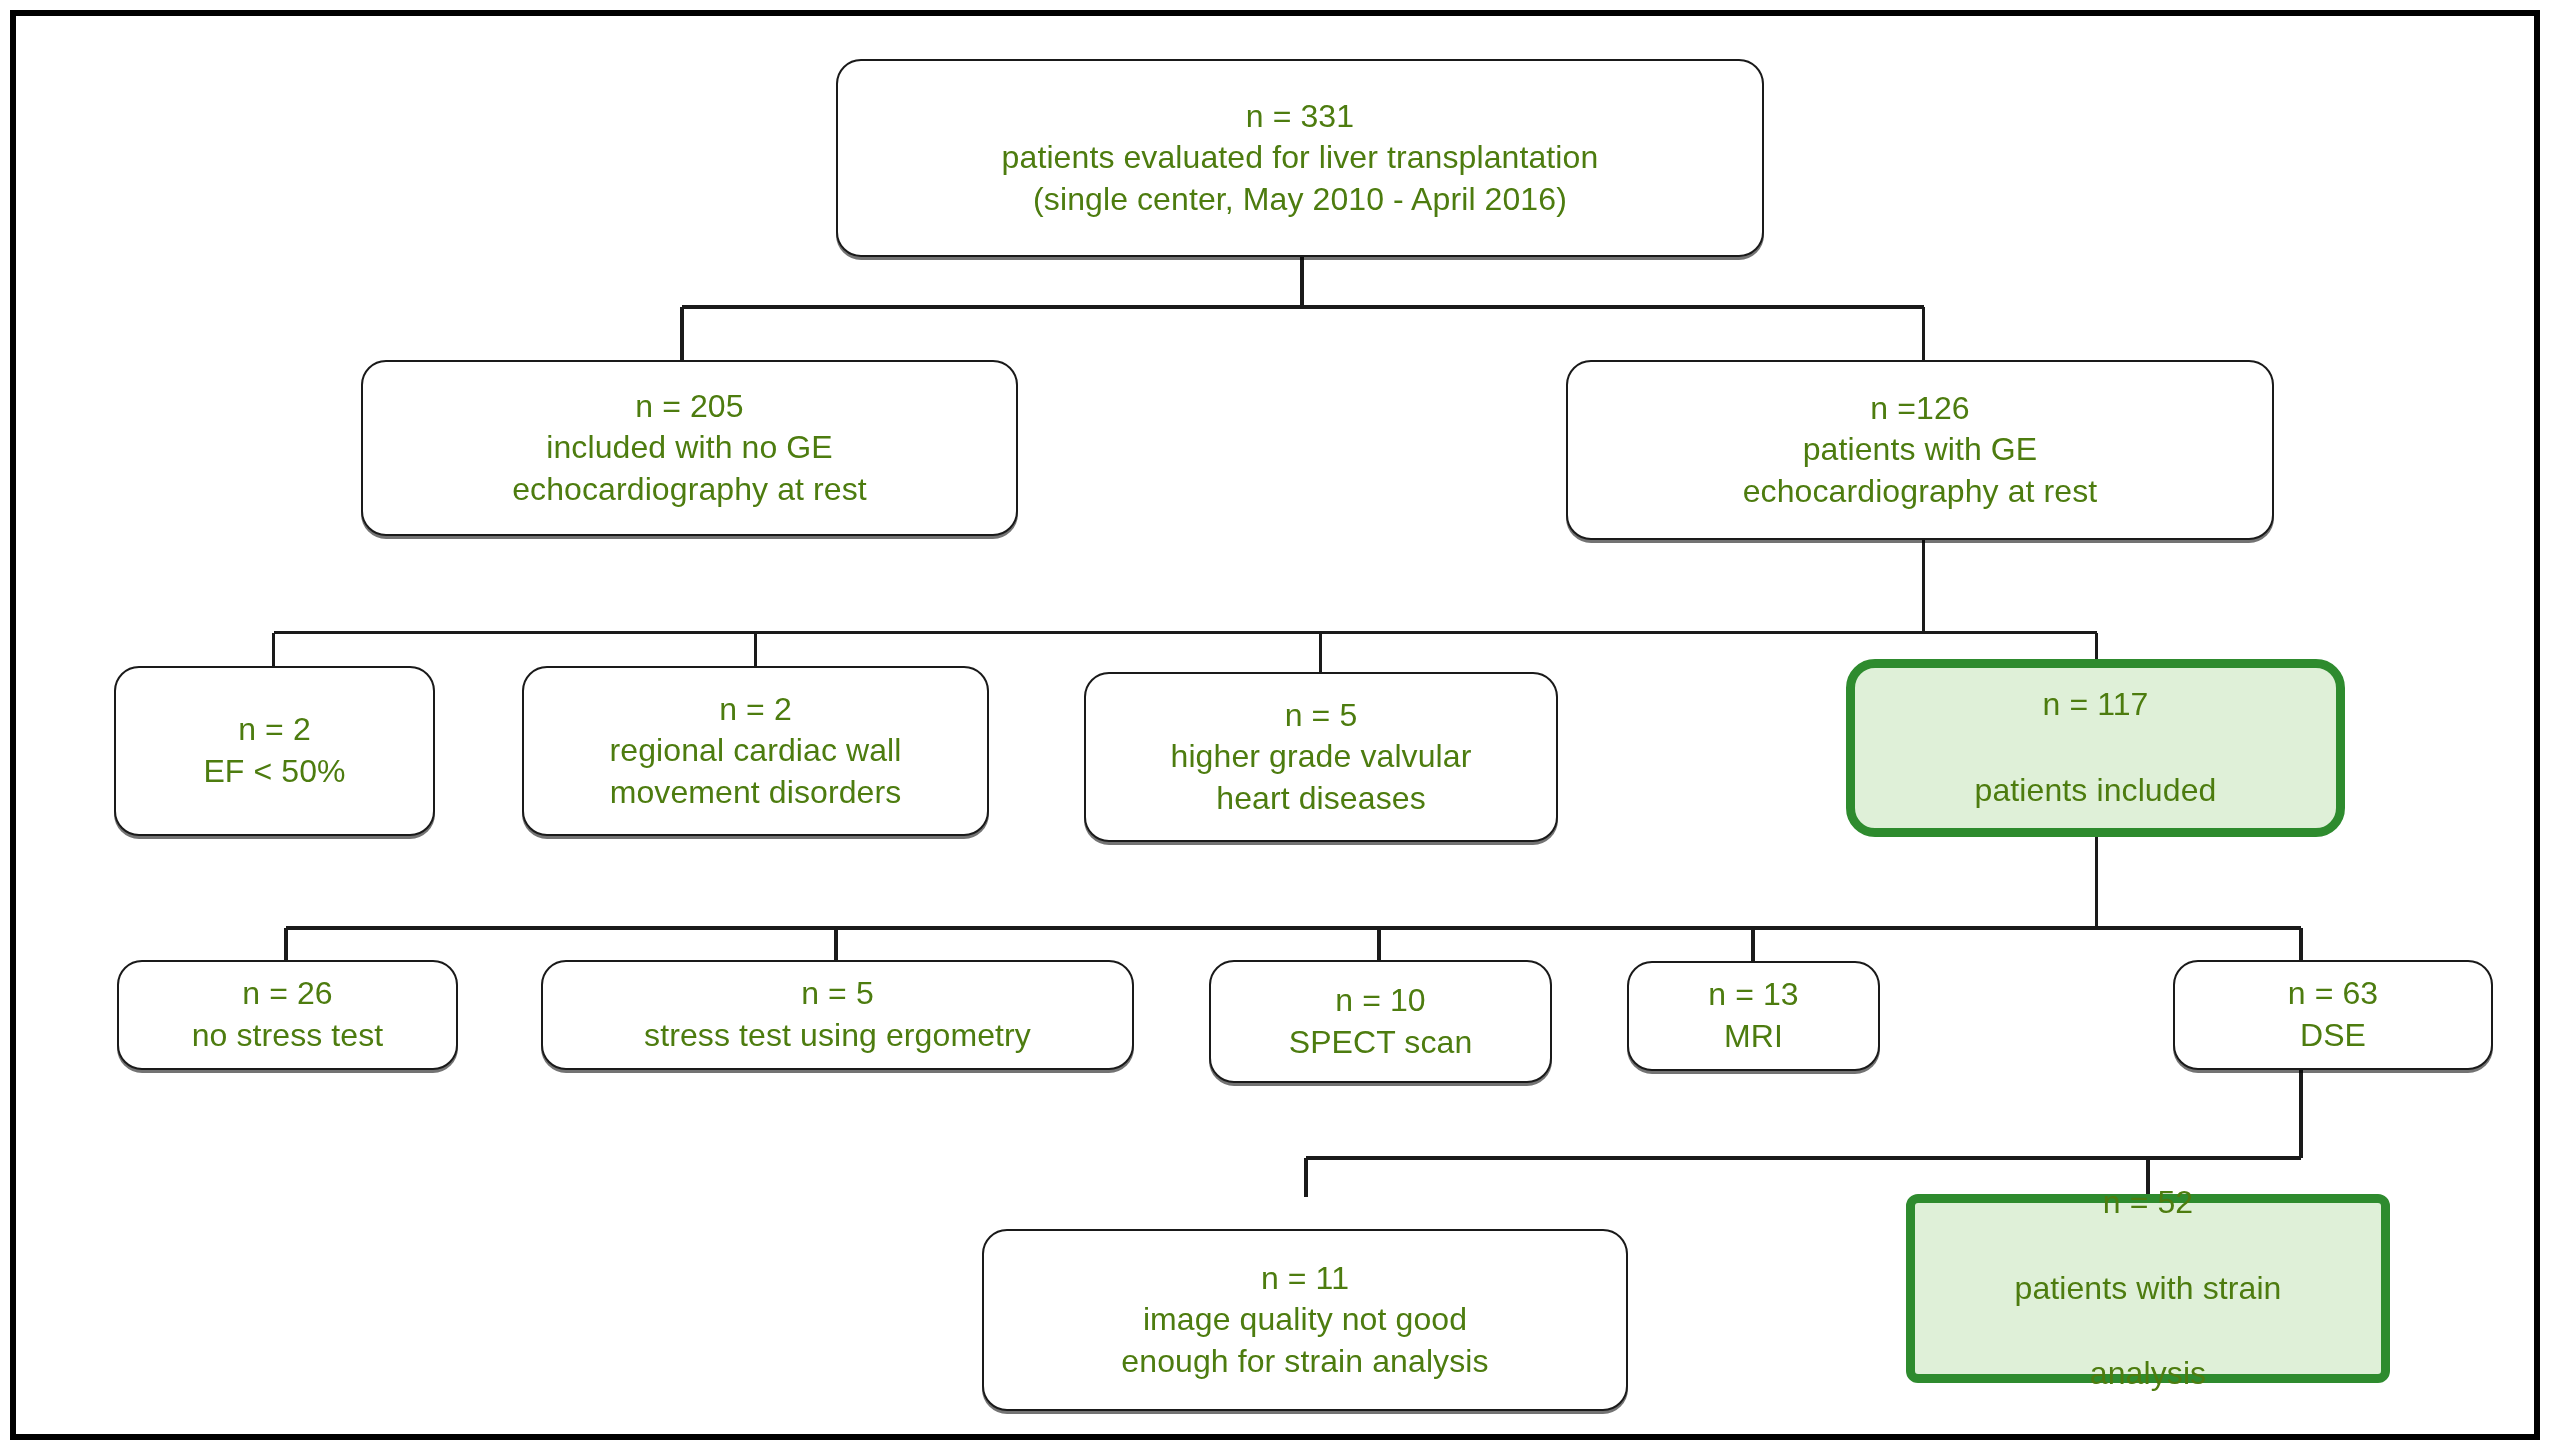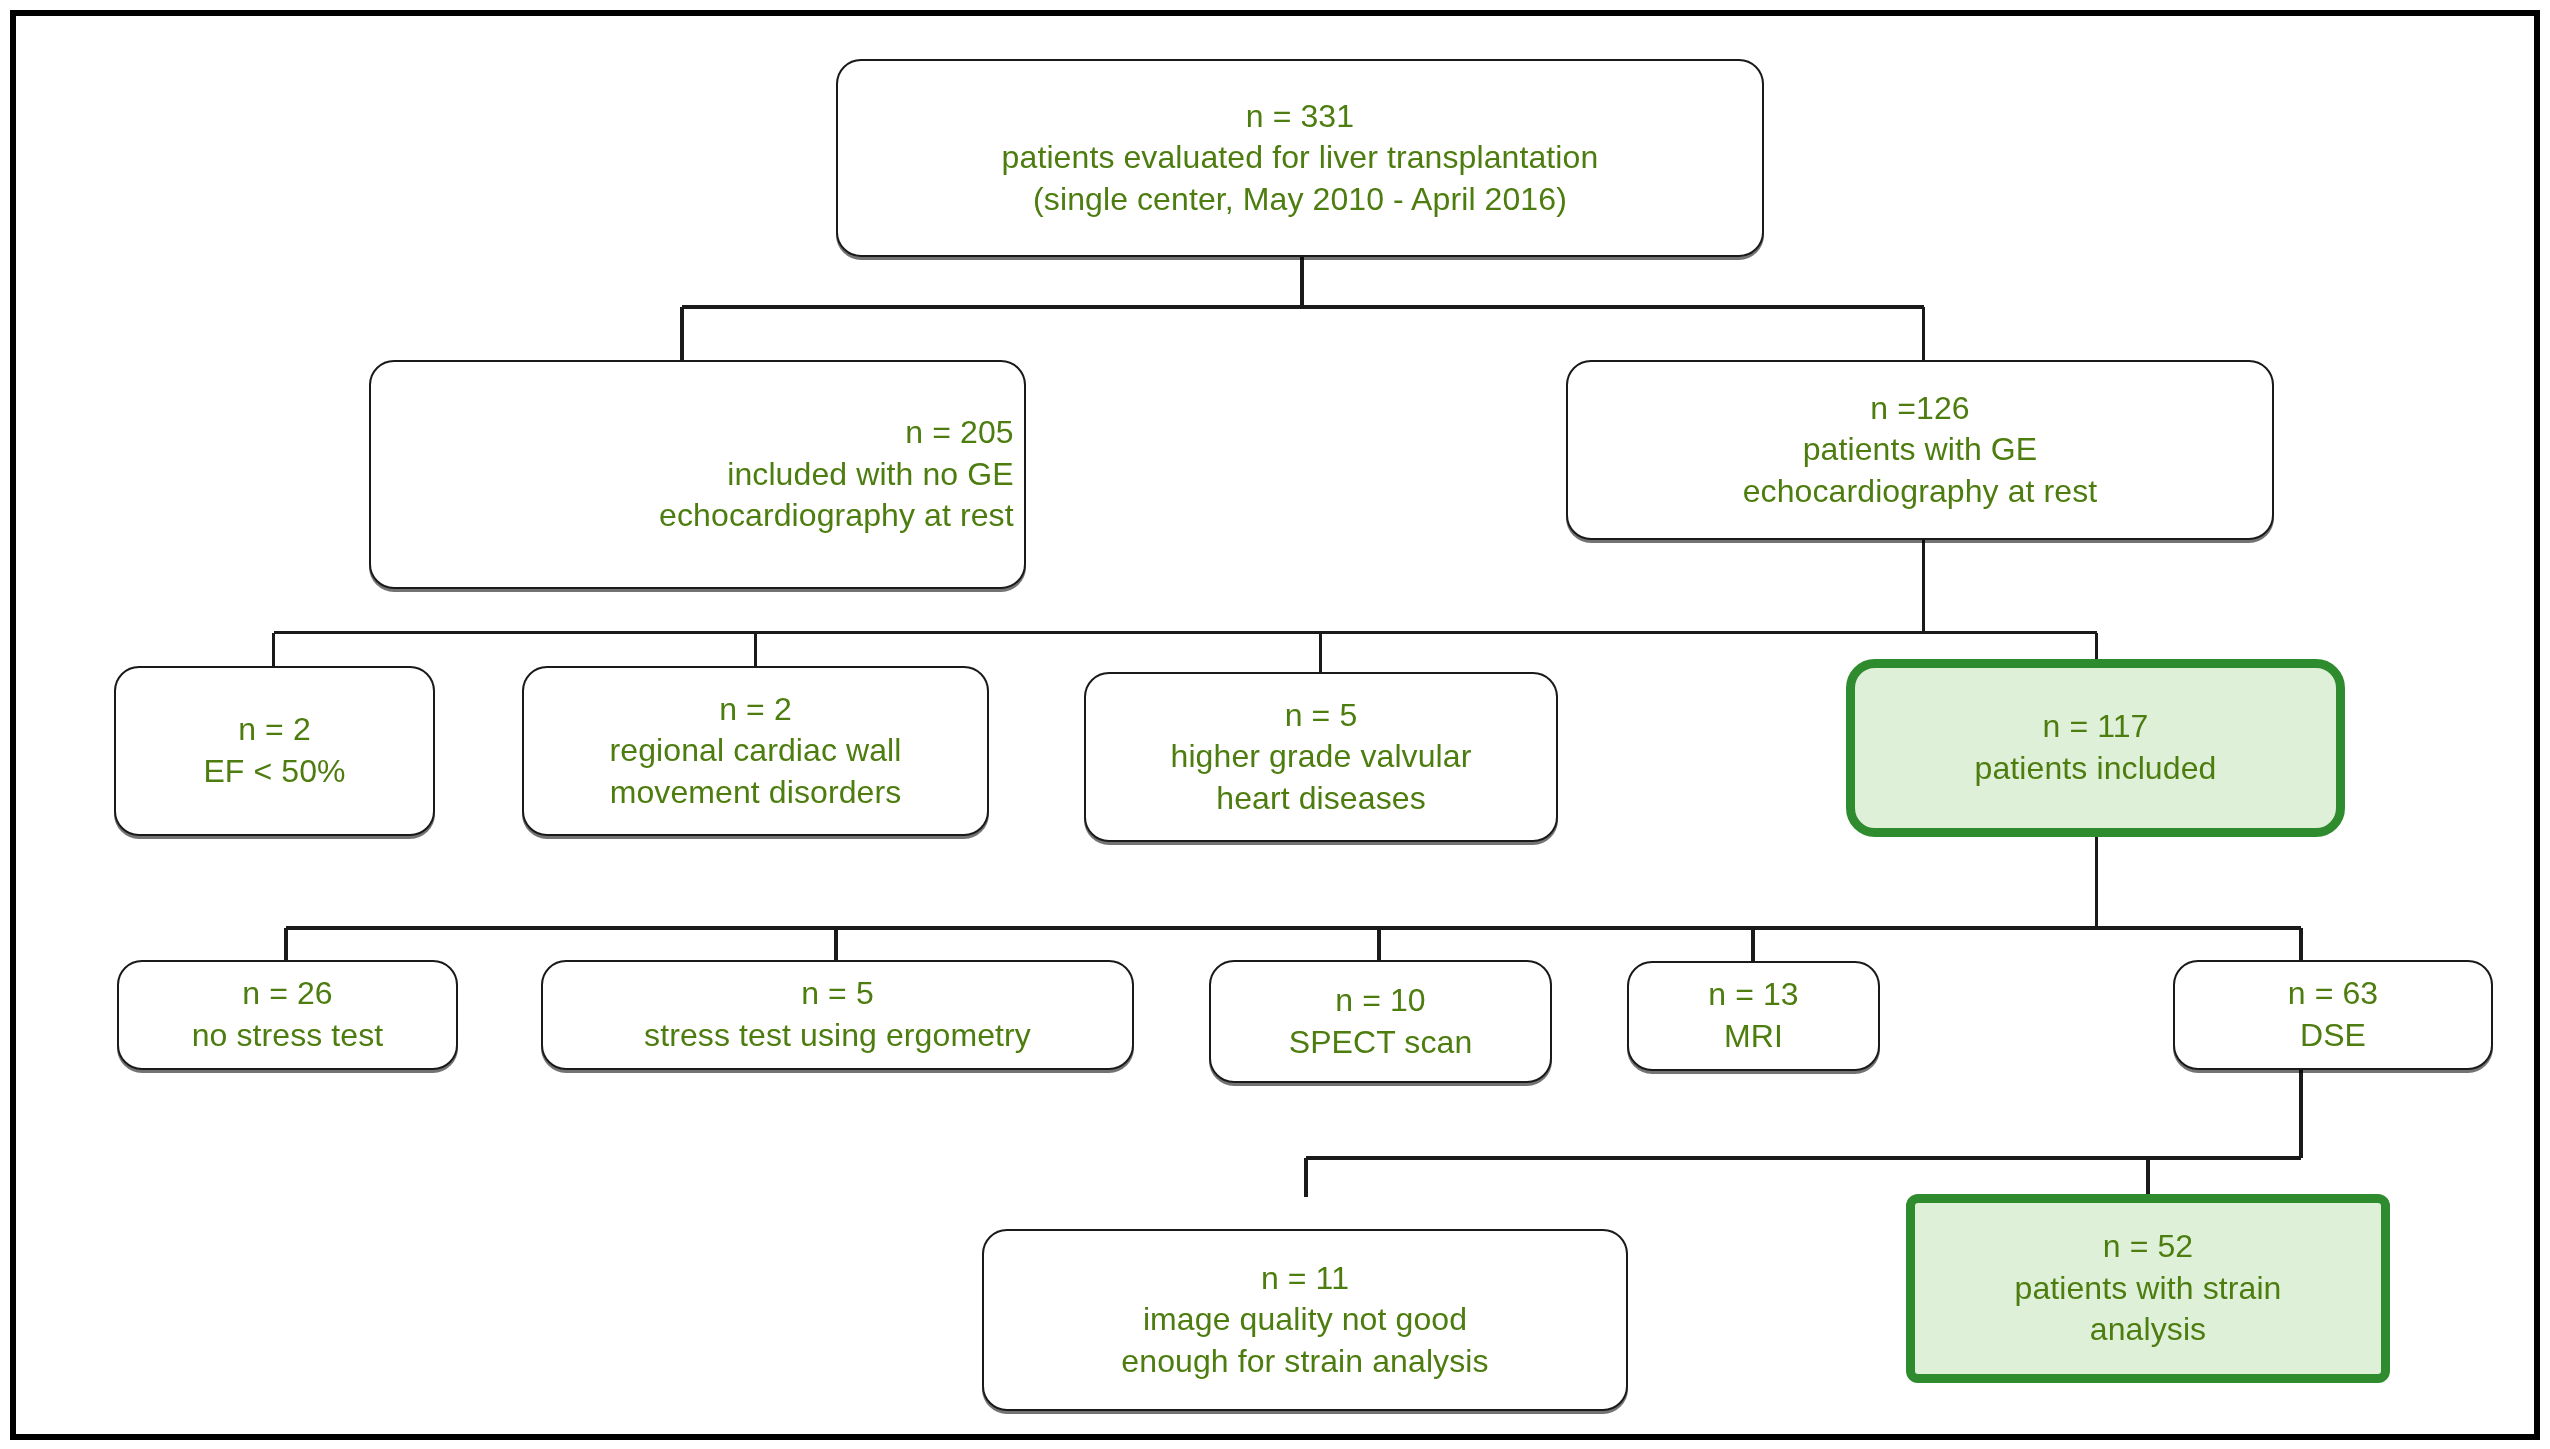--- a/index.html
+++ b/index.html
@@ -54,20 +54,21 @@
     line-height: 1.30;
     letter-spacing: 0.1px;
     padding: 4.4px 10.3px;
     z-index: 3;
   }
   .node .ln { display: block; white-space: nowrap; }
   .node.green {
     border: 9.5px solid #2e8b2e;
     background: #dff0d8;
     border-radius: 29px;
+    gap: 44px;
   }
   
   .node.shadow {
     box-shadow: 0 2.9px 0 0 rgba(0,0,0,0.55);
   }
 </style>
 </head>
 <body>
 
 <div id="canvas">
@@ -102,21 +103,21 @@
       <line x1="2928" y1="1578" x2="2928" y2="1628"></line>
     </g>
   </svg>
 
   <div class="node shadow" style="left:836px; top:59px; width:928px; height:198px;">
     <span class="ln">n = 331</span>
     <span class="ln">patients evaluated for liver transplantation</span>
     <span class="ln">(single center, May 2010 - April 2016)</span>
   </div>
 
-  <div class="node shadow" style="left:369px; top:360px; width:657px; height:229px;align-items:flex-end;">
+  <div class="node shadow" style="left:361px; top:360px; width:657px; height:176px;">
     <span class="ln">n = 205</span>
     <span class="ln">included with no GE</span>
     <span class="ln">echocardiography at rest</span>
   </div>
 
   <div class="node shadow" style="left:1566px; top:360px; width:708px; height:180px;">
     <span class="ln">n =126</span>
     <span class="ln">patients with GE</span>
     <span class="ln">echocardiography at rest</span>
   </div>

